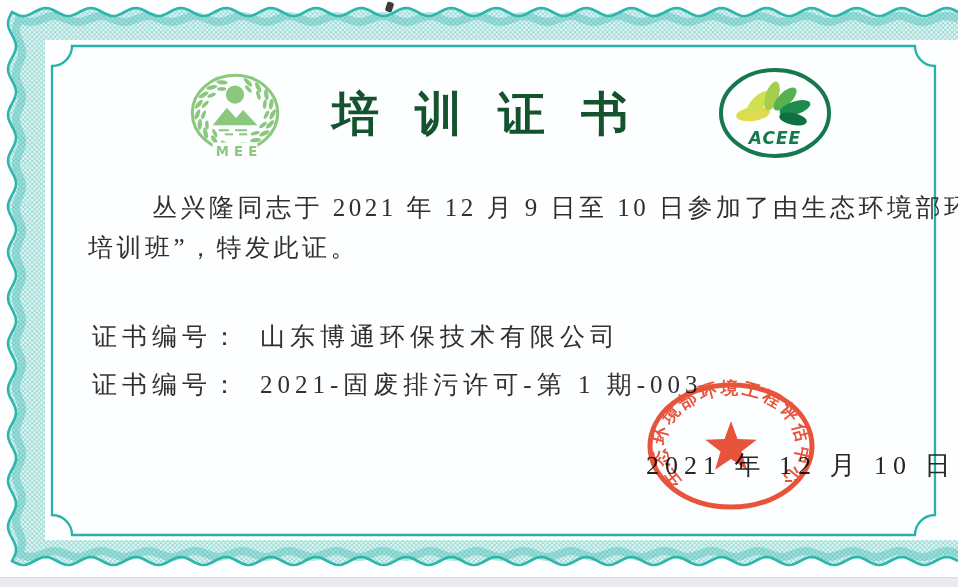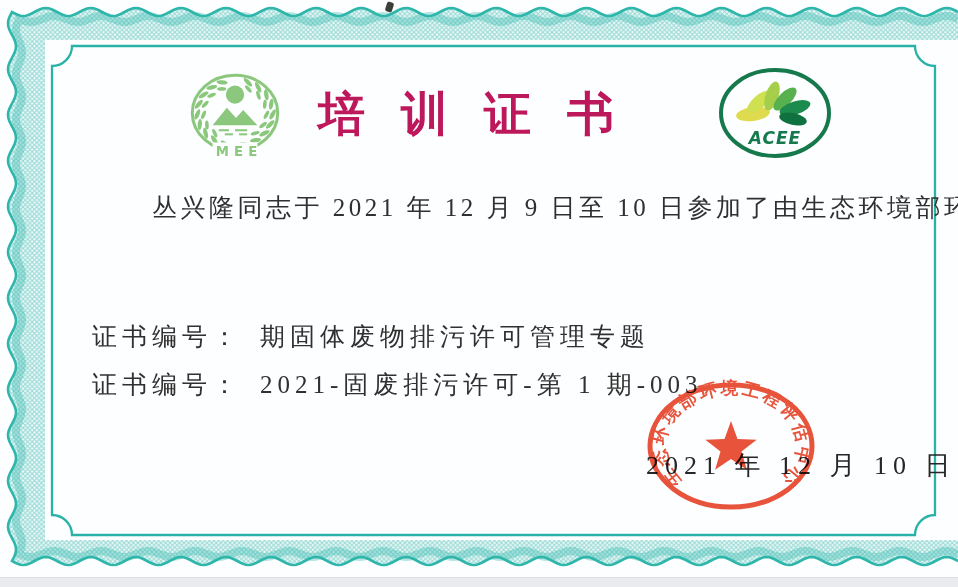--- a/index.html
+++ b/index.html
@@ -4,22 +4,22 @@
 <style>
   html,body{margin:0;padding:0;}
   body{width:958px;height:587px;overflow:hidden;background:#f2f4f5;
        font-family:"Liberation Serif","DejaVu Serif",serif;}
   .stage{position:relative;width:958px;height:587px;background:#fdfeff;overflow:hidden;}
 
   .border-svg{position:absolute;left:0;top:0;width:958px;height:587px;display:block;pointer-events:none;}
 
   .speck{position:absolute;left:386px;top:2px;width:7px;height:10px;background:#3a3f3a;border-radius:2px;transform:rotate(18deg);}
 
-  .title{position:absolute;left:318px;top:86px;width:360px;
-         font-size:47px;font-weight:700;color:#be185d;letter-spacing:36px;line-height:56px;white-space:nowrap;}
+  .title{position:absolute;left:318px;top:86px;width:360px;text-align:center;
+         font-size:47px;font-weight:700;color:#14532d;letter-spacing:36px;line-height:56px;white-space:nowrap;}
 
   .logo{position:absolute;display:block;}
   .mee-logo{left:176px;top:62px;width:118px;height:108px;}
   .acee-logo{left:717px;top:66px;width:116px;height:94px;}
 
   .body-text{position:absolute;left:88px;top:188px;width:830px;color:#303030;
              font-size:25px;line-height:40px;letter-spacing:3.5px;}
   .body-text .line{white-space:nowrap;}
   .body-text .indent{text-indent:64px;}
 
@@ -112,24 +112,25 @@
       <ellipse rx="15" ry="6.5" fill="#a5cf4a" transform="translate(55,30) rotate(-72)"></ellipse>
       <ellipse rx="15" ry="6.5" fill="#57b14f" transform="translate(68,33) rotate(-45)"></ellipse>
       <ellipse rx="16" ry="6.5" fill="#1d8a4e" transform="translate(78,42) rotate(-18)"></ellipse>
       <ellipse rx="14" ry="6" fill="#0f7040" transform="translate(76,53) rotate(12)"></ellipse>
     </g>
     <text x="58" y="78" text-anchor="middle" font-family="DejaVu Sans, sans-serif" font-weight="bold" font-style="italic" font-size="17" letter-spacing="1" fill="#15794c">ACEE</text>
   </svg>
 
   <div class="body-text">
     <div class="line indent">丛兴隆同志于 2021 年 12 月 9 日至 10 日参加了由生态环境部环</div>
+    <div class="line">培训班”，特发此证。</div>
   </div>
 
   <div class="field field-1">
-    <span class="flabel">证书编号：</span><span class="fvalue">期固体废物排污许可管理专题</span>
+    <span class="flabel">证书编号：</span><span class="fvalue">山东博通环保技术有限公司</span>
   </div>
   <div class="field field-2">
     <span class="flabel">证书编号：</span><span class="fvalue">2021-固废排污许可-第 1 期-003</span>
   </div>
 
   <div class="issue-date">2021 年 12 月 10 日</div>
 
   <svg class="seal" viewBox="0 0 180 140" xmlns="http://www.w3.org/2000/svg">
     <defs>
       <path id="sealArc" d="M 39.4 103.4 A 66 52 0 1 1 140.6 103.4" fill="none"></path>

